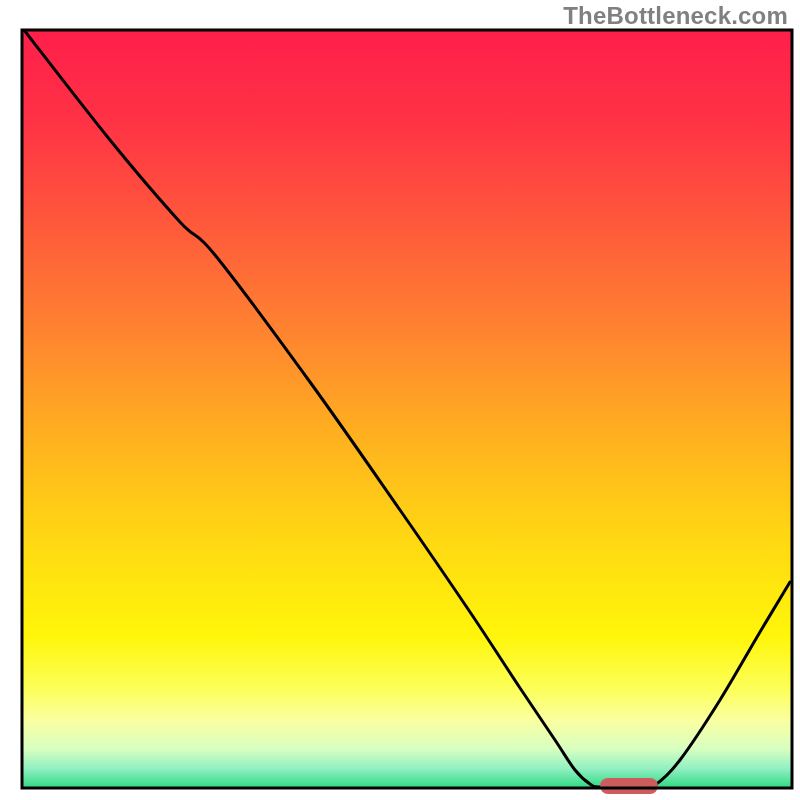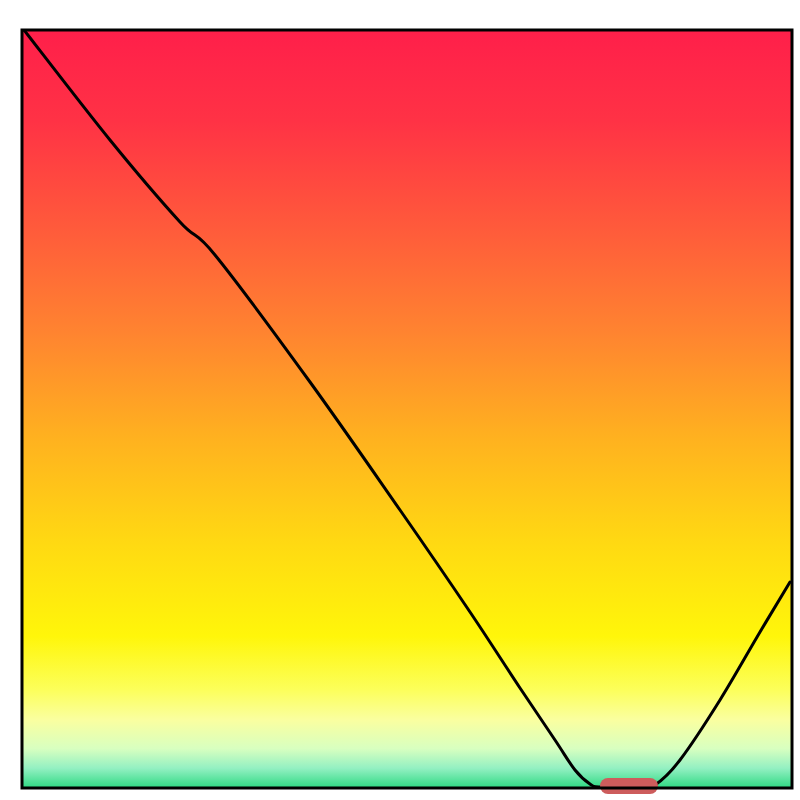--- a/index.html
+++ b/index.html
@@ -28,20 +28,21 @@
   svg {
     position: absolute;
     top: 0;
     left: 0;
   }
 </style>
 </head>
 <body>
 
 <div class="stage">
+  <div class="watermark">TheBottleneck.com</div>
   <svg id="chart-svg" width="800" height="800" viewBox="0 0 800 800">
       <defs>
         <linearGradient id="bg-grad" x1="0" y1="0" x2="0" y2="1">
           <stop offset="0.00%" stop-color="#ff1f4a"></stop>
           <stop offset="12.00%" stop-color="#ff3245"></stop>
           <stop offset="26.00%" stop-color="#ff5a3b"></stop>
           <stop offset="40.00%" stop-color="#ff8430"></stop>
           <stop offset="54.00%" stop-color="#ffb21f"></stop>
           <stop offset="68.00%" stop-color="#ffda12"></stop>
           <stop offset="80.00%" stop-color="#fff60a"></stop>

